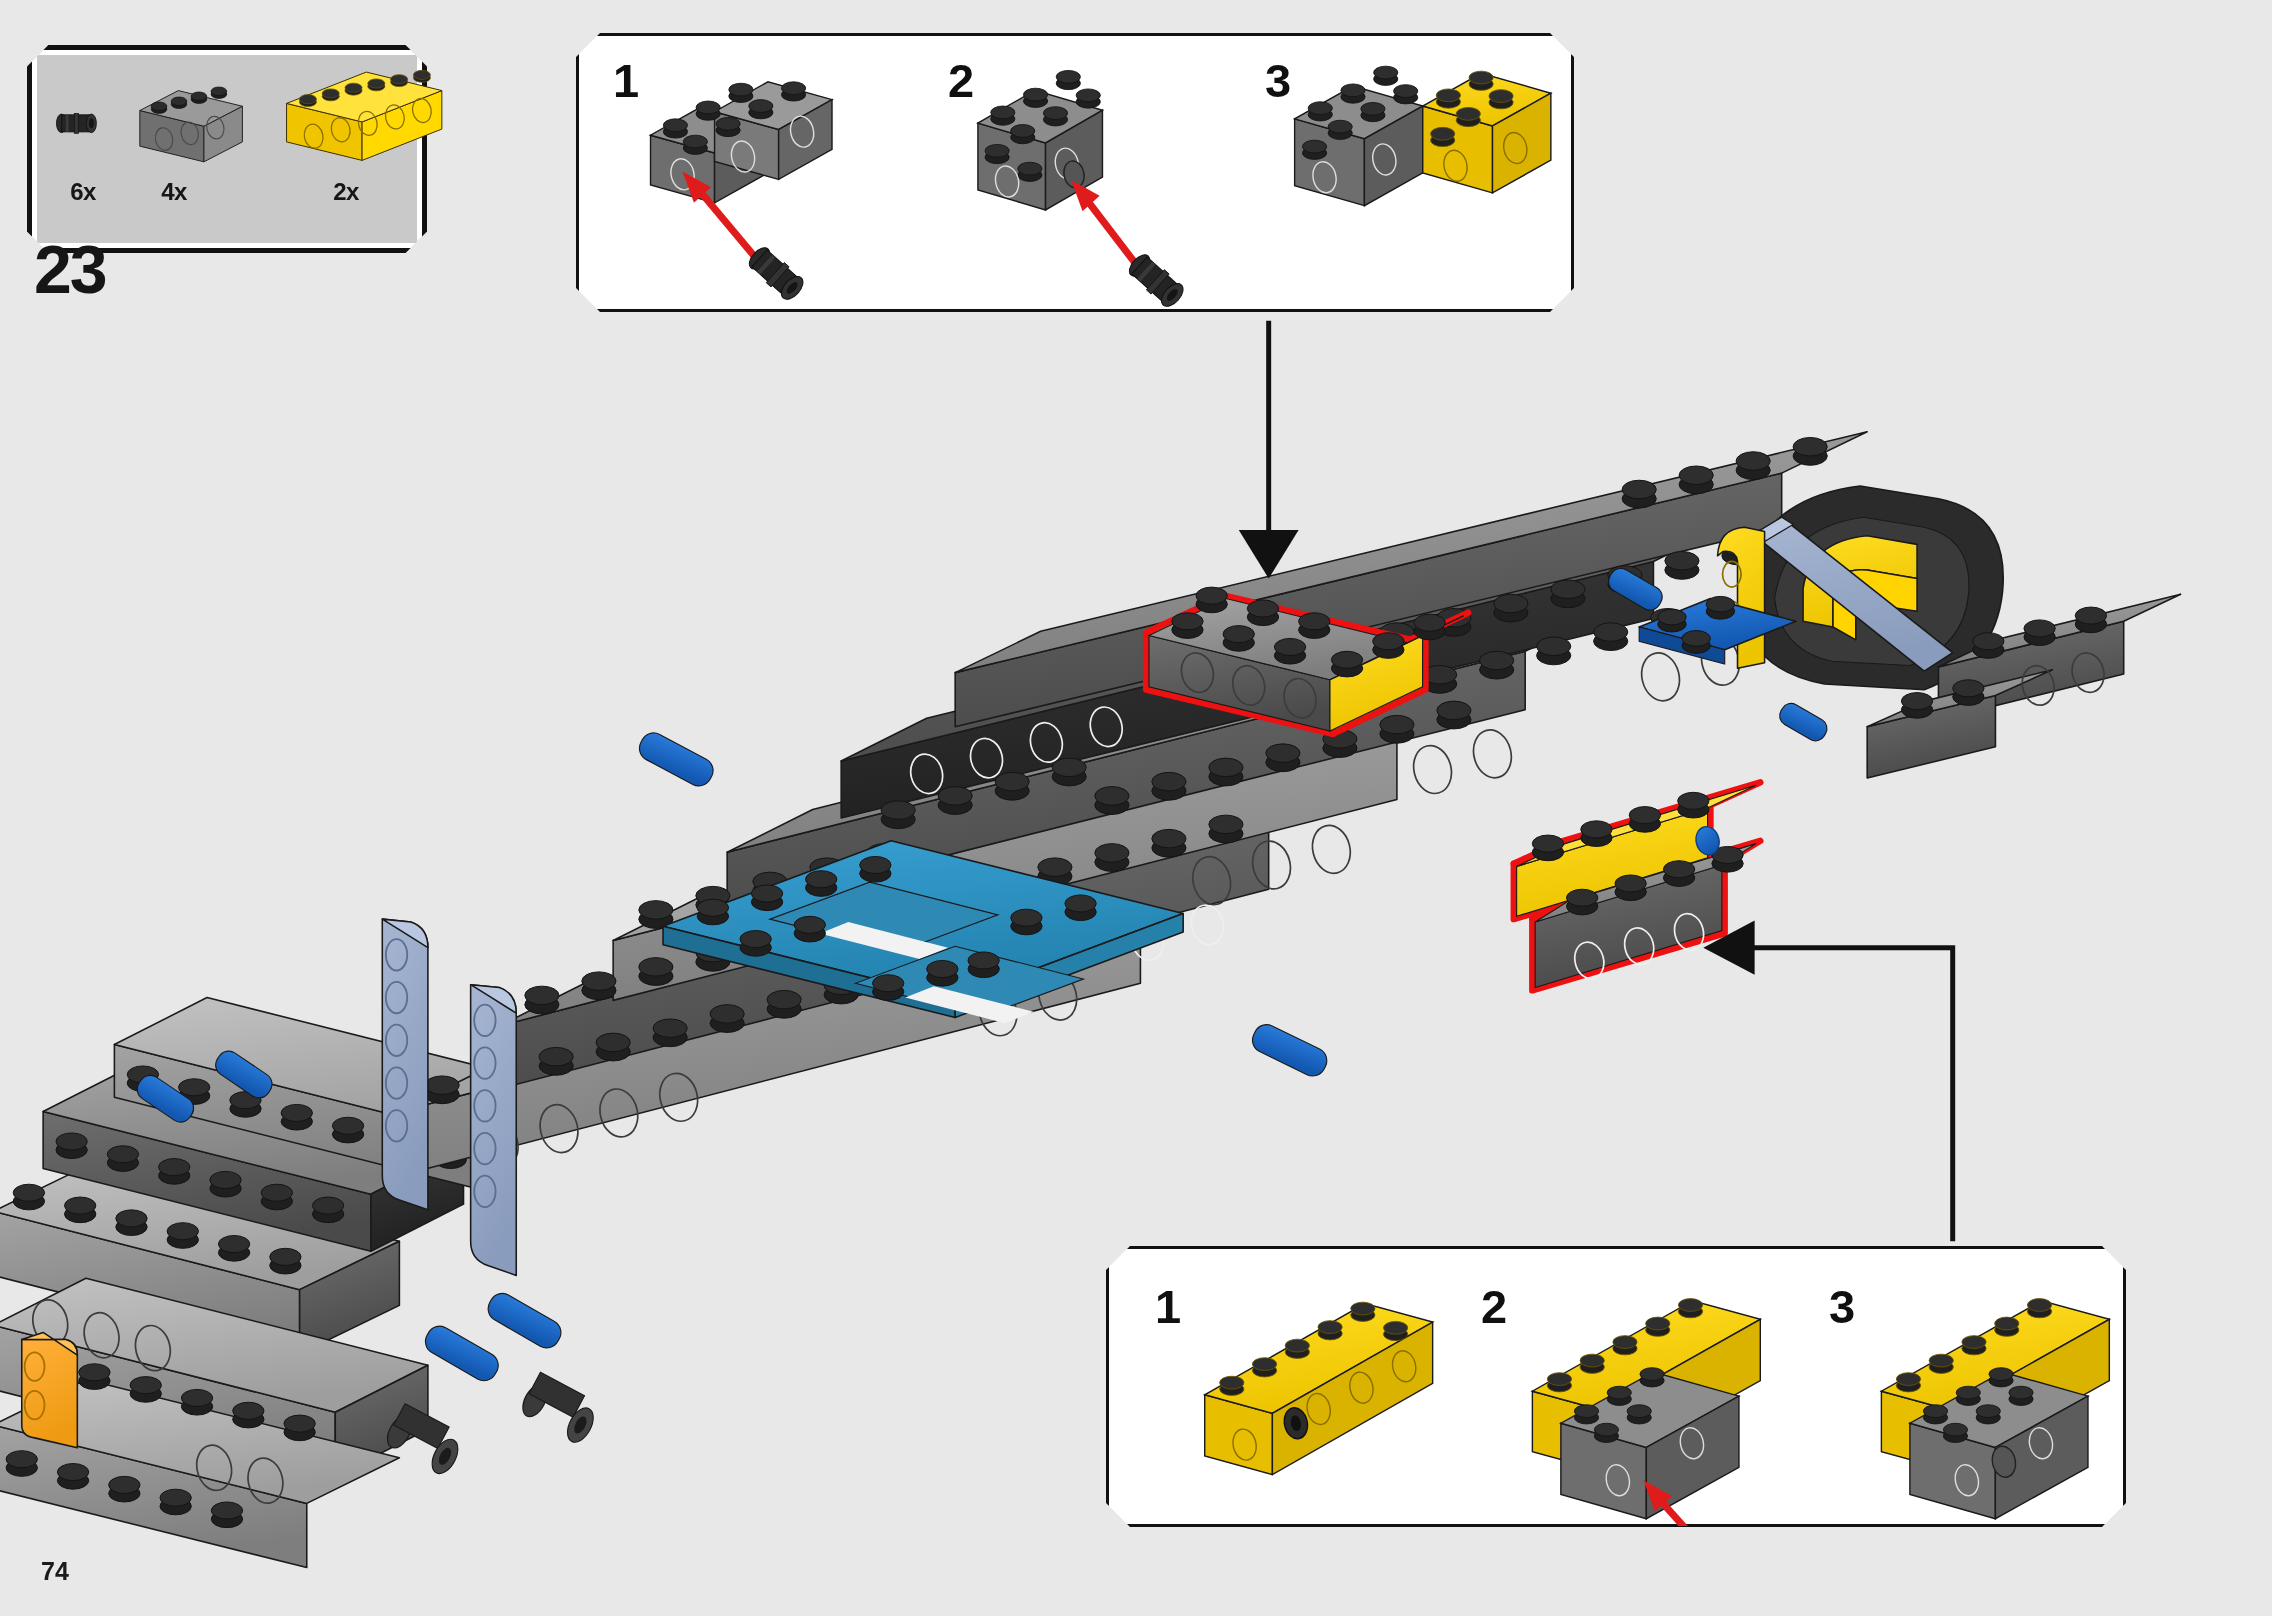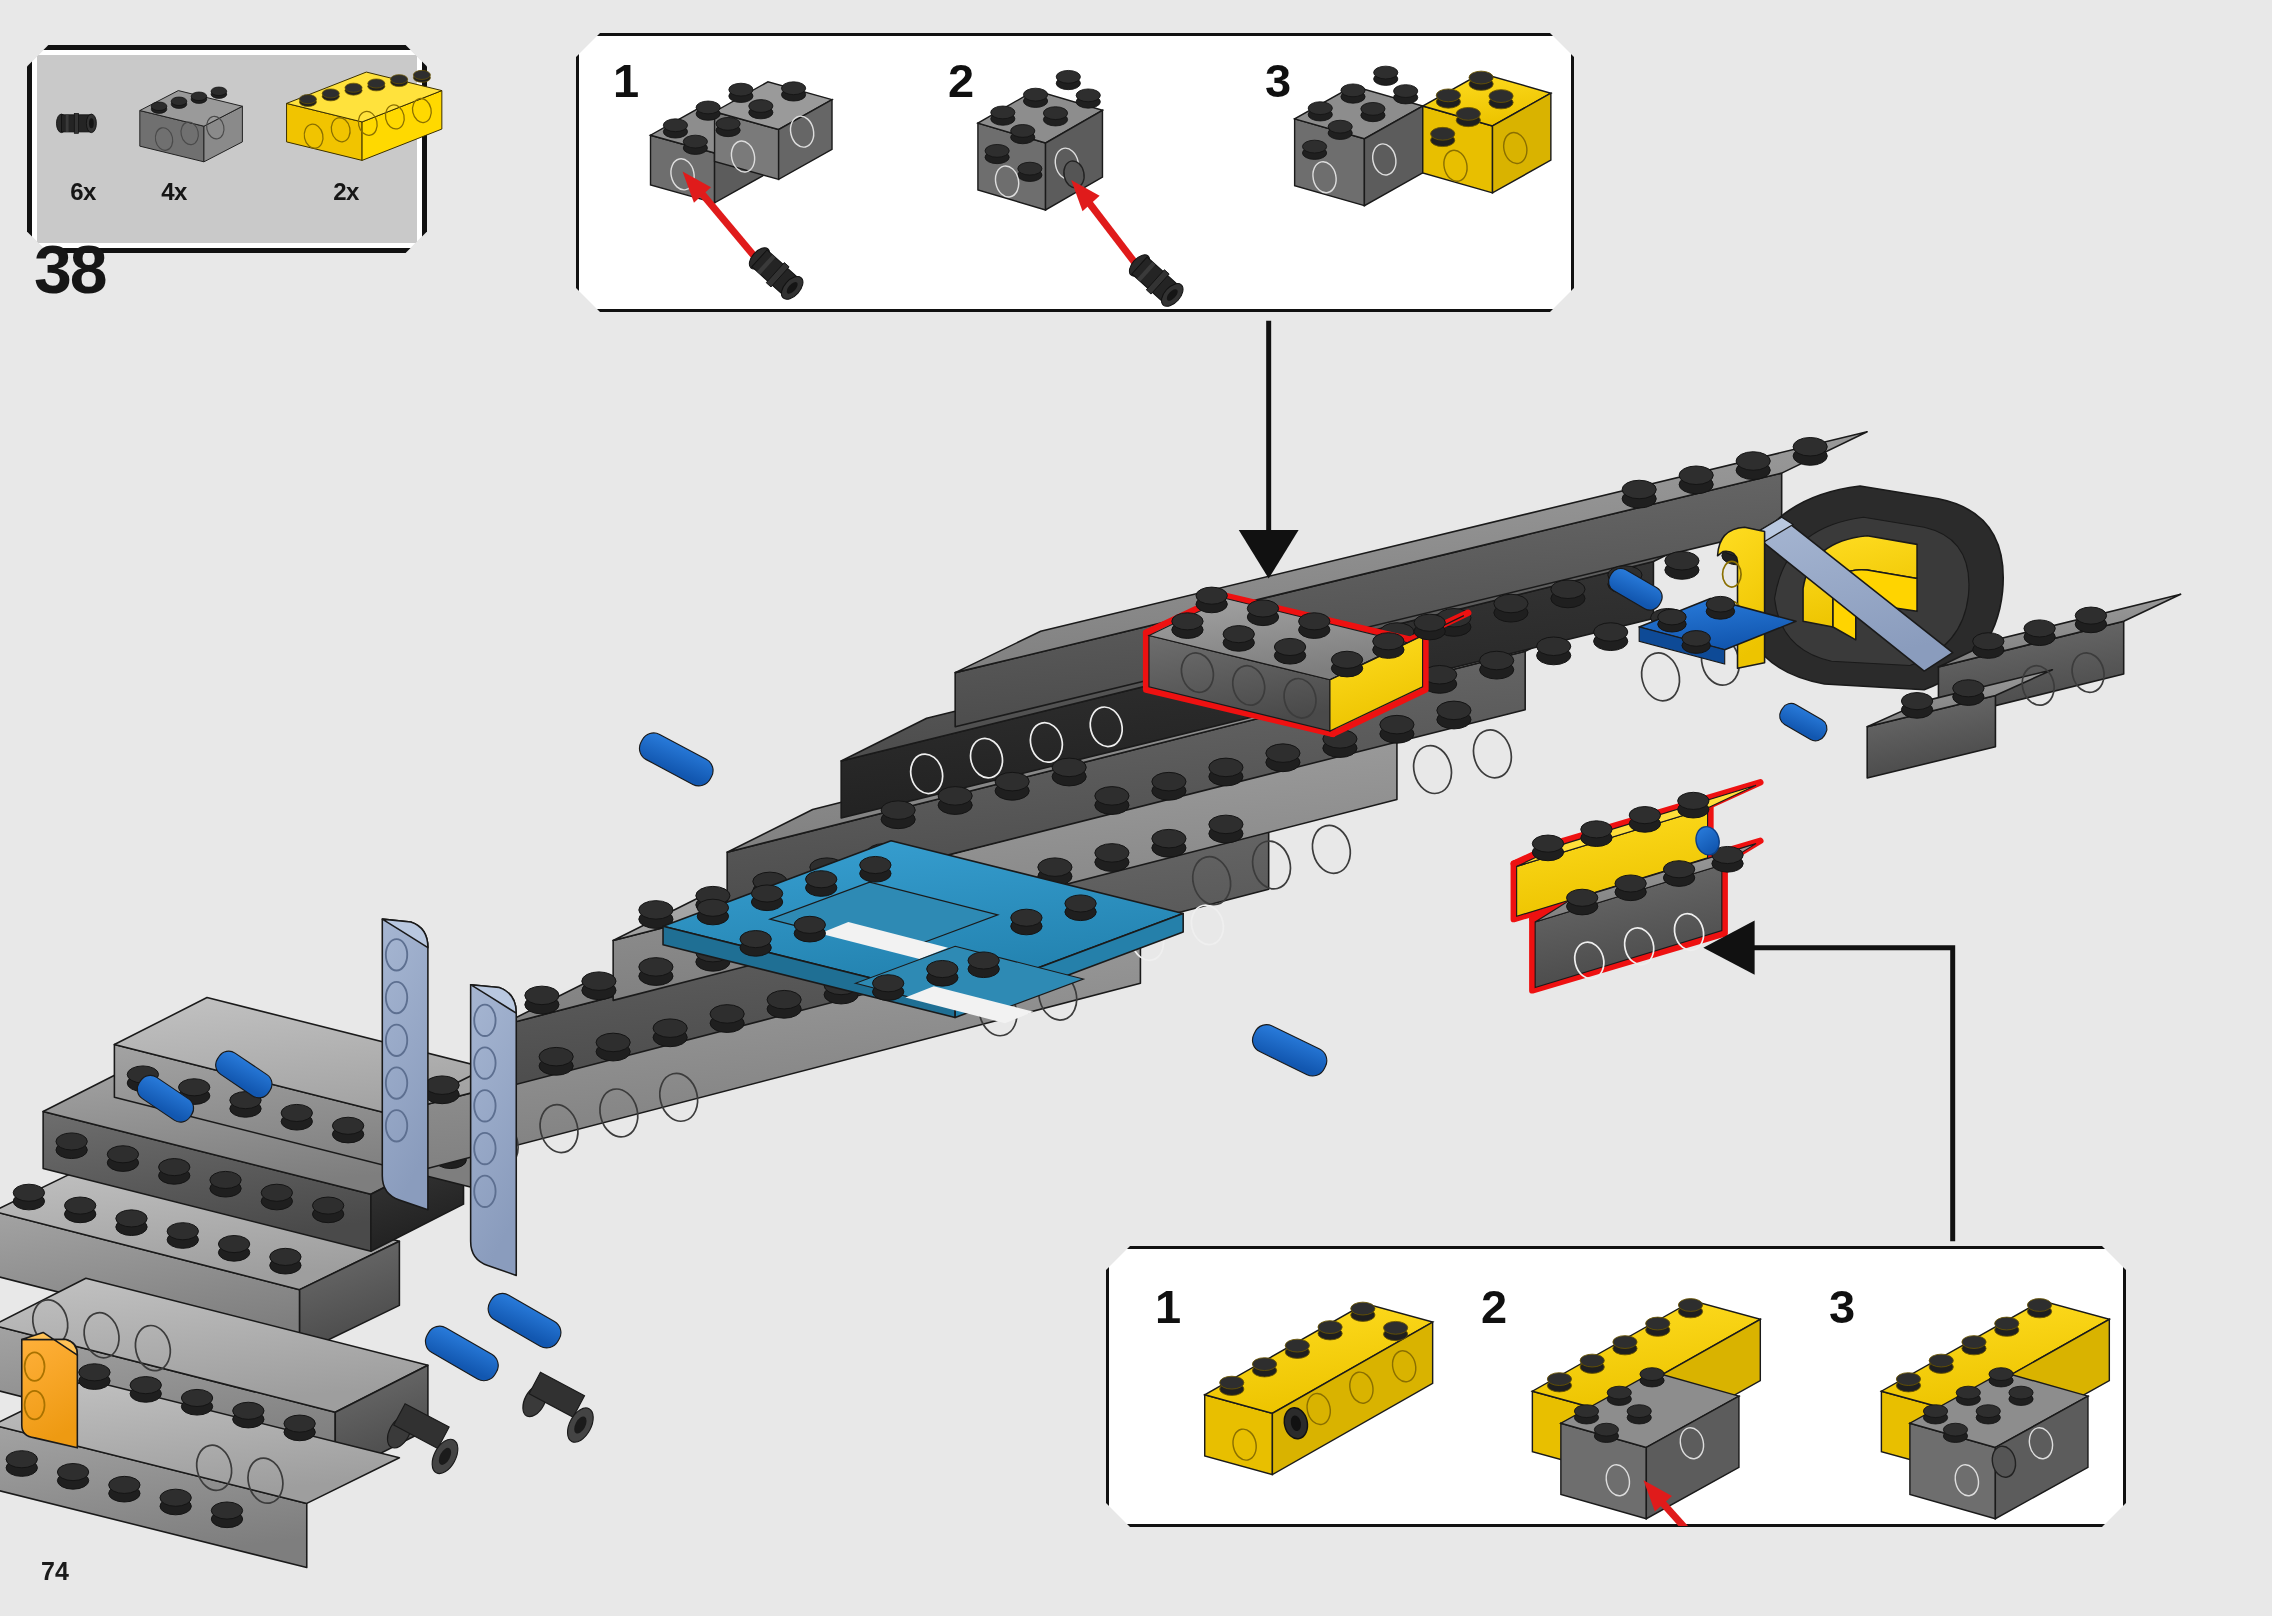--- a/index.html
+++ b/index.html
@@ -138,21 +138,21 @@
       <div class="part-count">6x</div>
     </div>
     <div class="part-entry" style="left:108px;top:133px;width:78px;">
       <div class="part-count">4x</div>
     </div>
     <div class="part-entry" style="left:280px;top:133px;width:78px;">
       <div class="part-count">2x</div>
     </div>
   </div>
 
-  <div class="step-number">38</div>
+  <div class="step-number">23</div>
   <div class="page-number">74</div>
 
   <svg class="art layer-model" viewBox="0 0 3189 2268">
     <defs>
       <linearGradient id="gLight" x1="0" y1="0" x2="0.3" y2="1">
         <stop offset="0" stop-color="#c2c2c2"></stop>
           <stop offset="1" stop-color="#9e9e9e"></stop>
       </linearGradient>
       <linearGradient id="gMed" x1="0" y1="0" x2="0.3" y2="1">
         <stop offset="0" stop-color="#a3a3a3"></stop>

